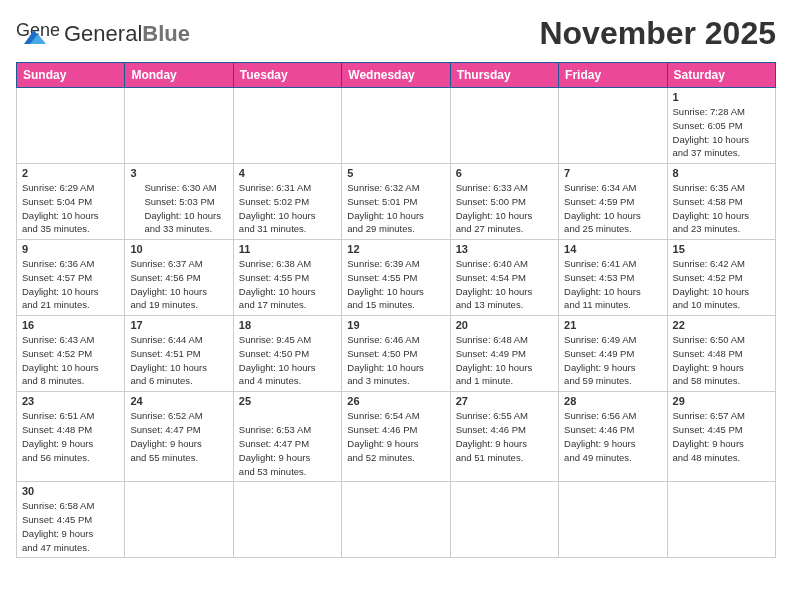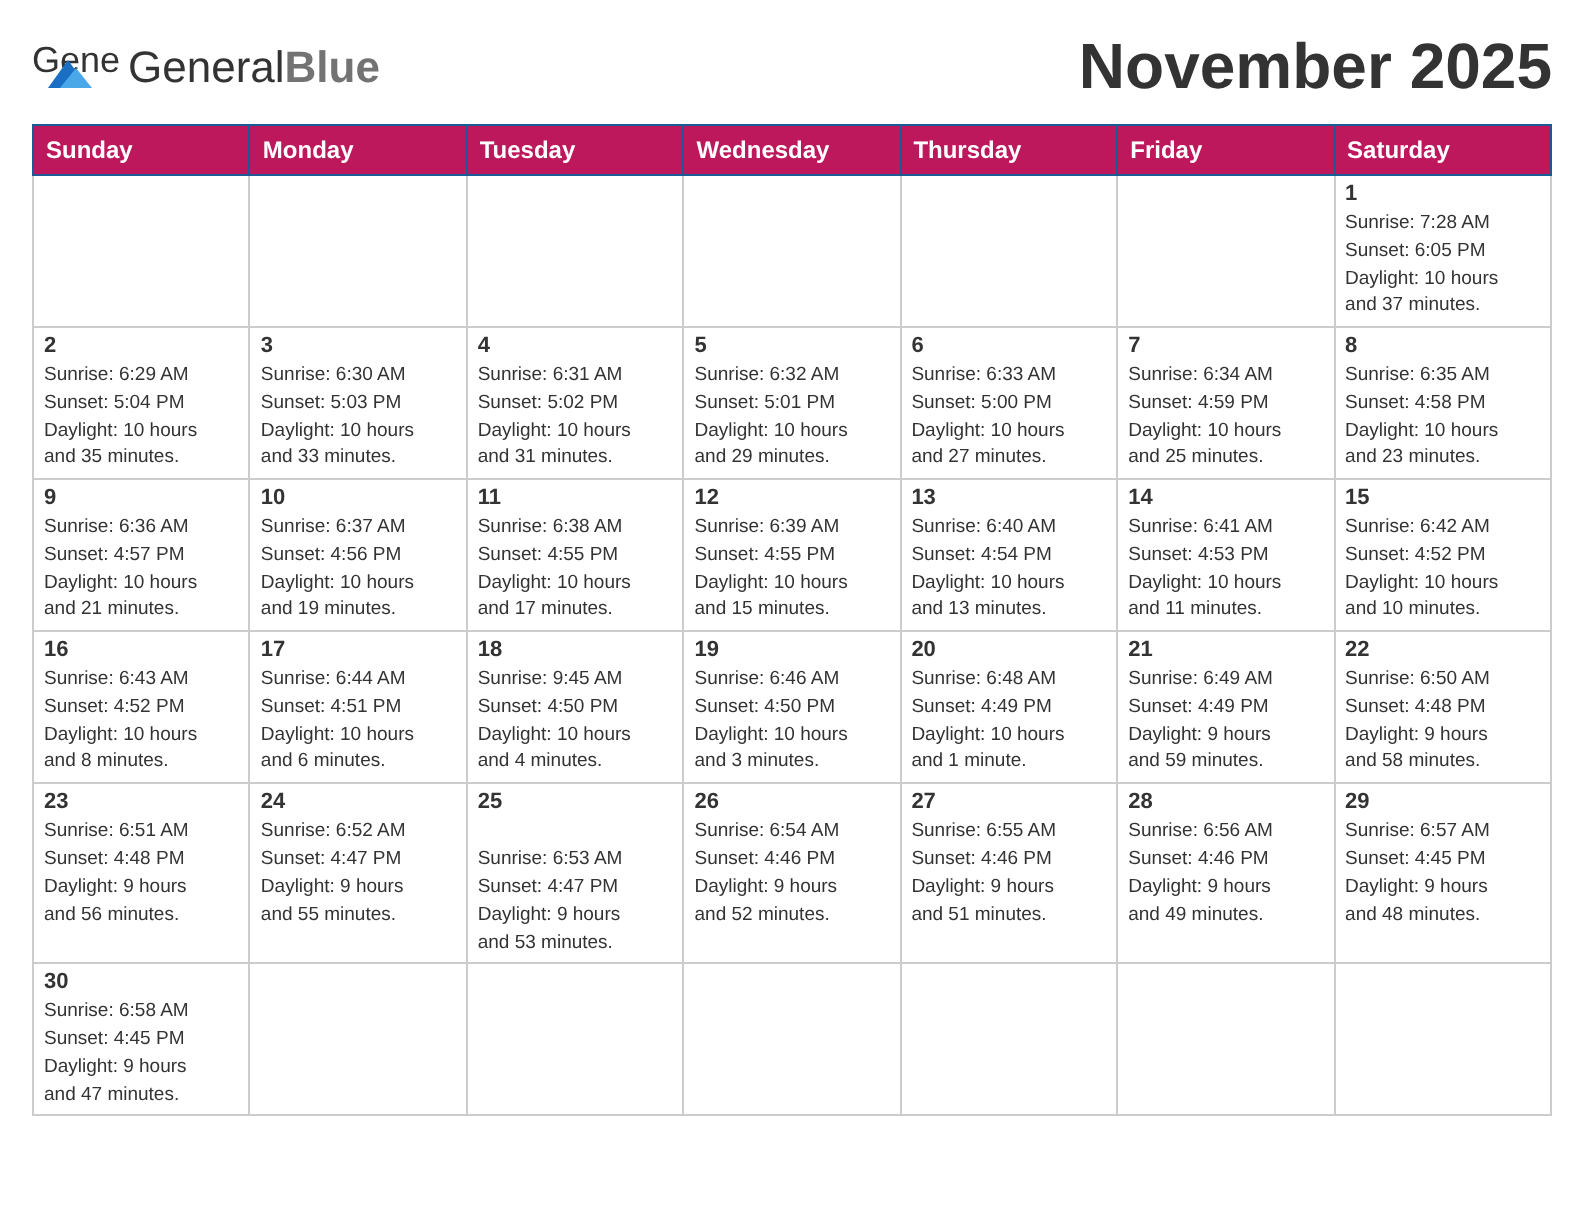--- a/index.html
+++ b/index.html
@@ -43,21 +43,21 @@
     .location-title {
       font-size: 15px;
       color: #555;
     }
     .calendar {
       width: 100%;
       border-collapse: collapse;
       border: 1px solid #ccc;
     }
     .calendar th {
-      background-color: #be185d;
+      background-color: #ec4899;
       color: #fff;
       font-size: 12px;
       font-weight: bold;
       text-align: left;
       padding: 5px 6px;
       border: 1px solid #1a5a96;
     }
     .calendar td {
       vertical-align: top;
       border: 1px solid #ccc;
@@ -137,21 +137,21 @@
       <tr>
         <td>
           <span class="day-number">2</span>
           <div class="day-info" style="white-space: pre-line;">Sunrise: 6:29 AM
 Sunset: 5:04 PM
 Daylight: 10 hours
 and 35 minutes.</div>
         </td>
         <td>
           <span class="day-number">3</span>
-          <div class="day-info" style="white-space: pre-line;">Sunrise: 6:30 AM
+          <div class="day-info" style="white-space: pre-line; margin-left: 14px;">Sunrise: 6:30 AM
 Sunset: 5:03 PM
 Daylight: 10 hours
 and 33 minutes.</div>
         </td>
         <td>
           <span class="day-number">4</span>
           <div class="day-info" style="white-space: pre-line;">Sunrise: 6:31 AM
 Sunset: 5:02 PM
 Daylight: 10 hours
 and 31 minutes.</div>

